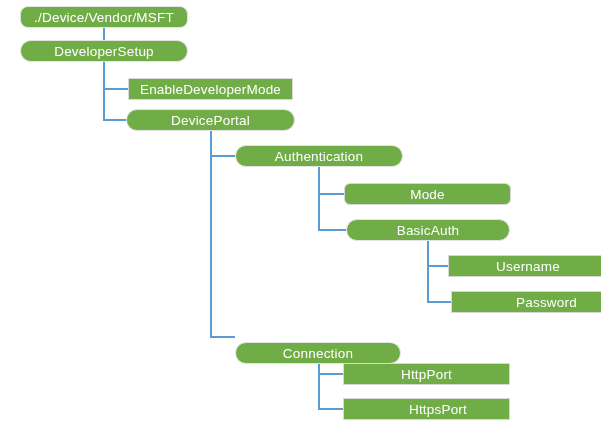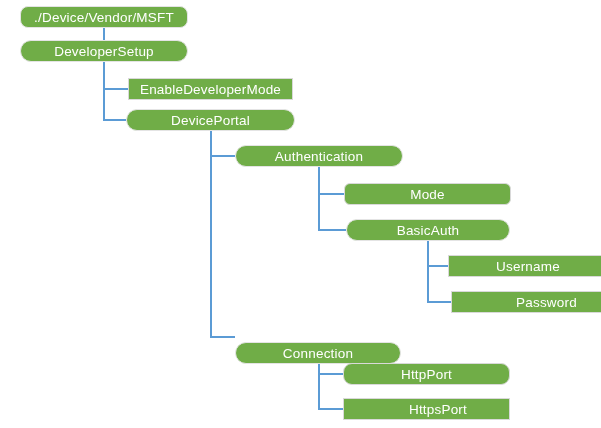--- a/index.html
+++ b/index.html
@@ -48,21 +48,21 @@
   .n-root      { left: 2px;   top: 6px;   width: 168px; }
   .n-devsetup  { left: 2px;   top: 40px;  width: 168px; }
   .n-edm       { left: 110px; top: 78px;  width: 165px; }
   .n-dp        { left: 108px; top: 109px; width: 169px; }
   .n-auth      { left: 217px; top: 145px; width: 168px; }
   .n-mode      { left: 326px; top: 183px; width: 167px; border-radius: 6px; }
   .n-ba        { left: 328px; top: 219px; width: 164px; }
   .n-user      { left: 430px; top: 255px; width: 160px; }
   .n-pass      { left: 433px; top: 291px; width: 160px; padding-left: 31px; }
   .n-conn      { left: 217px; top: 342px; width: 166px; }
-  .n-http      { left: 325px; top: 363px; width: 167px; border-radius: 9px; }
+  .n-http      { left: 325px; top: 363px; width: 167px; }
   .n-https     { left: 325px; top: 398px; width: 167px; padding-left: 23px; }
 </style>
 </head>
 <body>
 
 <div class="canvas">
 
   <div>
 
     <div class="seg v" style="left:85px; top:28px; height:12px;"></div>

